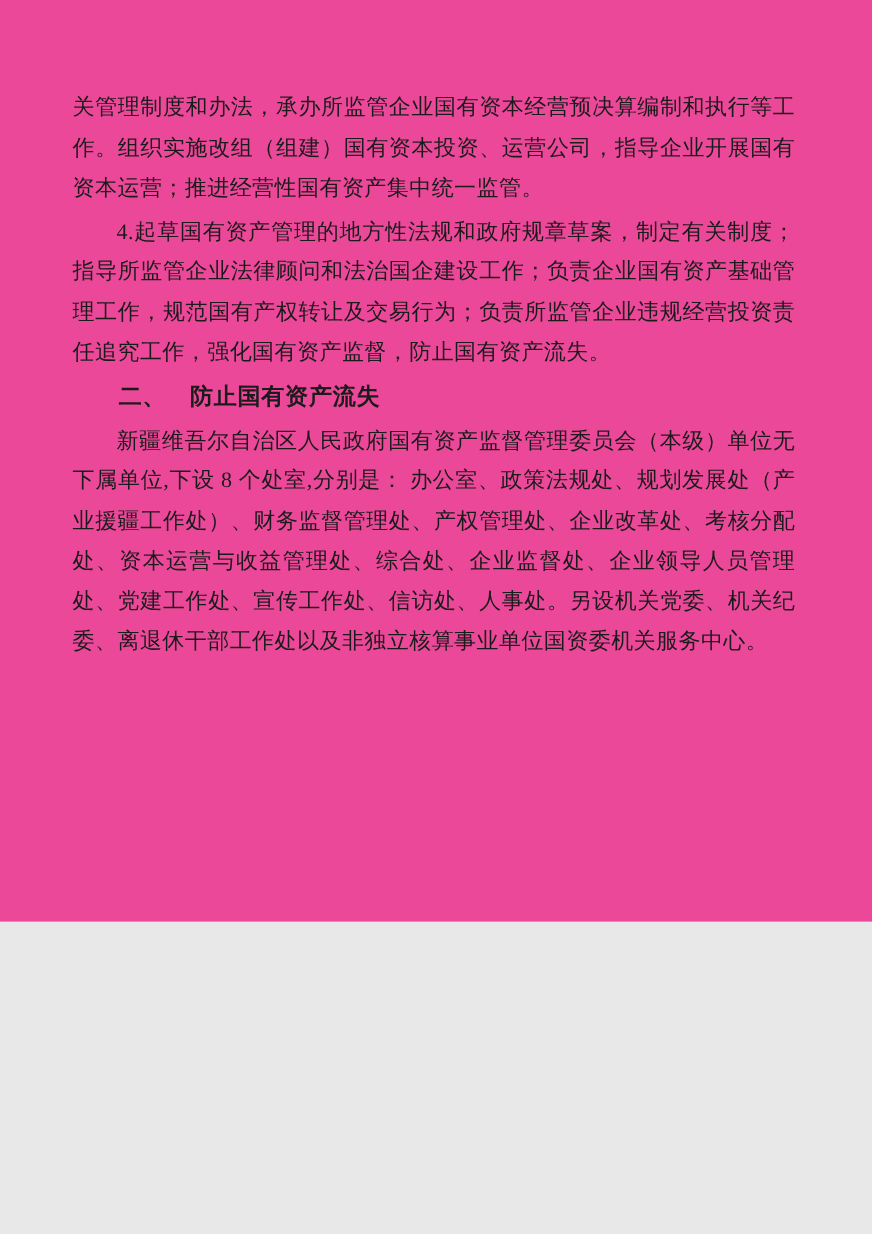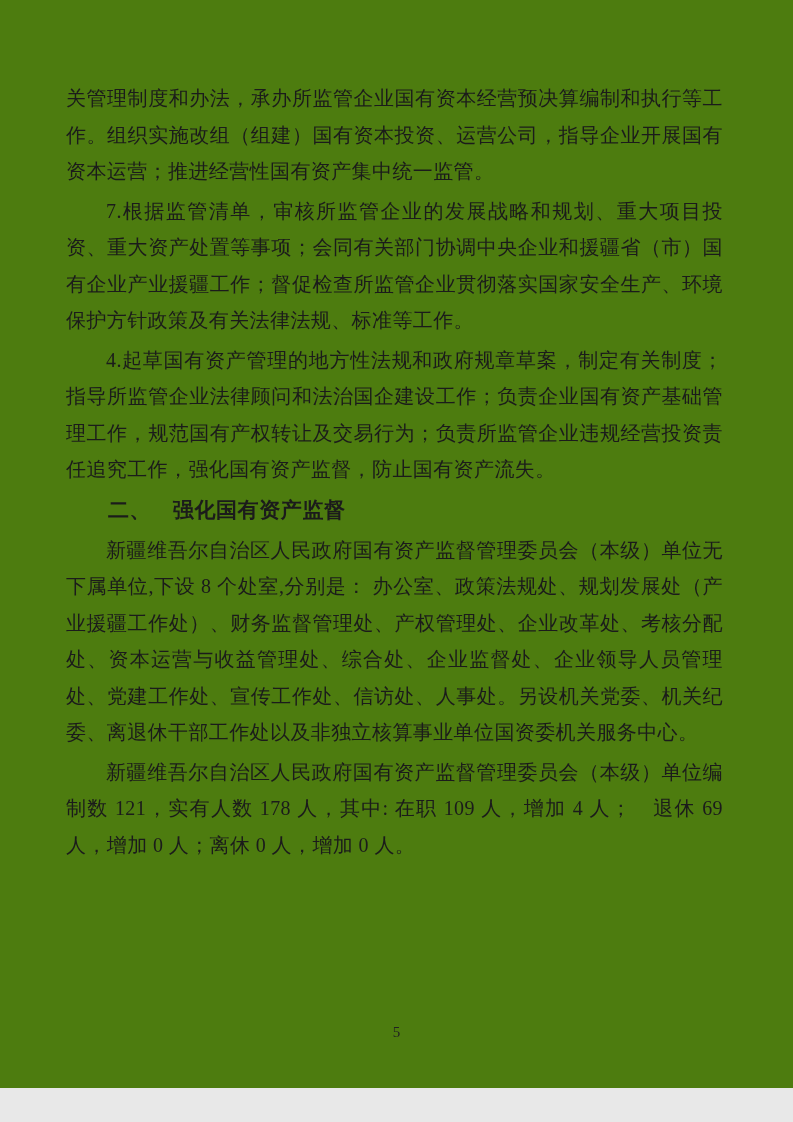--- a/index.html
+++ b/index.html
@@ -3,23 +3,23 @@
 <meta charset="utf-8">
 <style>
   html, body {
     margin: 0;
     padding: 0;
     background: #e8e8e8;
   }
   .page {
     position: relative;
     width: 793px;
-    height: 1088px;
+    height: 838px;
     margin: 0 auto;
-    background: #4d7c0f;
+    background: #ec4899;
     overflow: hidden;
     font-family: "Liberation Serif", "DejaVu Serif", serif;
     color: #1b1b1b;
   }
   .content {
     position: absolute;
     top: 80px;
     left: 66px;
     right: 70px;
   }
@@ -52,20 +52,18 @@
     line-height: 20px;
     color: #222222;
   }
 </style>
 </head>
 <body>
 
 <div class="page">
   <div class="content">
     <p class="para">关管理制度和办法，承办所监管企业国有资本经营预决算编制和执行等工作。组织实施改组（组建）国有资本投资、运营公司，指导企业开展国有资本运营；推进经营性国有资产集中统一监管。</p>
-    <p class="para indent">7.根据监管清单，审核所监管企业的发展战略和规划、重大项目投资、重大资产处置等事项；会同有关部门协调中央企业和援疆省（市）国有企业产业援疆工作；督促检查所监管企业贯彻落实国家安全生产、环境保护方针政策及有关法律法规、标准等工作。</p>
     <p class="para indent">4.起草国有资产管理的地方性法规和政府规章草案，制定有关制度；指导所监管企业法律顾问和法治国企建设工作；负责企业国有资产基础管理工作，规范国有产权转让及交易行为；负责所监管企业违规经营投资责任追究工作，强化国有资产监督，防止国有资产流失。</p>
-    <h2 class="section-heading">二、　强化国有资产监督</h2>
+    <h2 class="section-heading">二、　防止国有资产流失</h2>
     <p class="para indent">新疆维吾尔自治区人民政府国有资产监督管理委员会（本级）单位无下属单位,下设 8 个处室,分别是： 办公室、政策法规处、规划发展处（产业援疆工作处）、财务监督管理处、产权管理处、企业改革处、考核分配处、资本运营与收益管理处、综合处、企业监督处、企业领导人员管理处、党建工作处、宣传工作处、信访处、人事处。另设机关党委、机关纪委、离退休干部工作处以及非独立核算事业单位国资委机关服务中心。</p>
-    <p class="para indent">新疆维吾尔自治区人民政府国有资产监督管理委员会（本级）单位编制数 121，实有人数 178 人，其中: 在职 109 人，增加 4 人；　退休 69 人，增加 0 人；离休 0 人，增加 0 人。</p>
   </div>
   <div class="footer-pageno">5</div>
 </div>
 
 </body></html>

